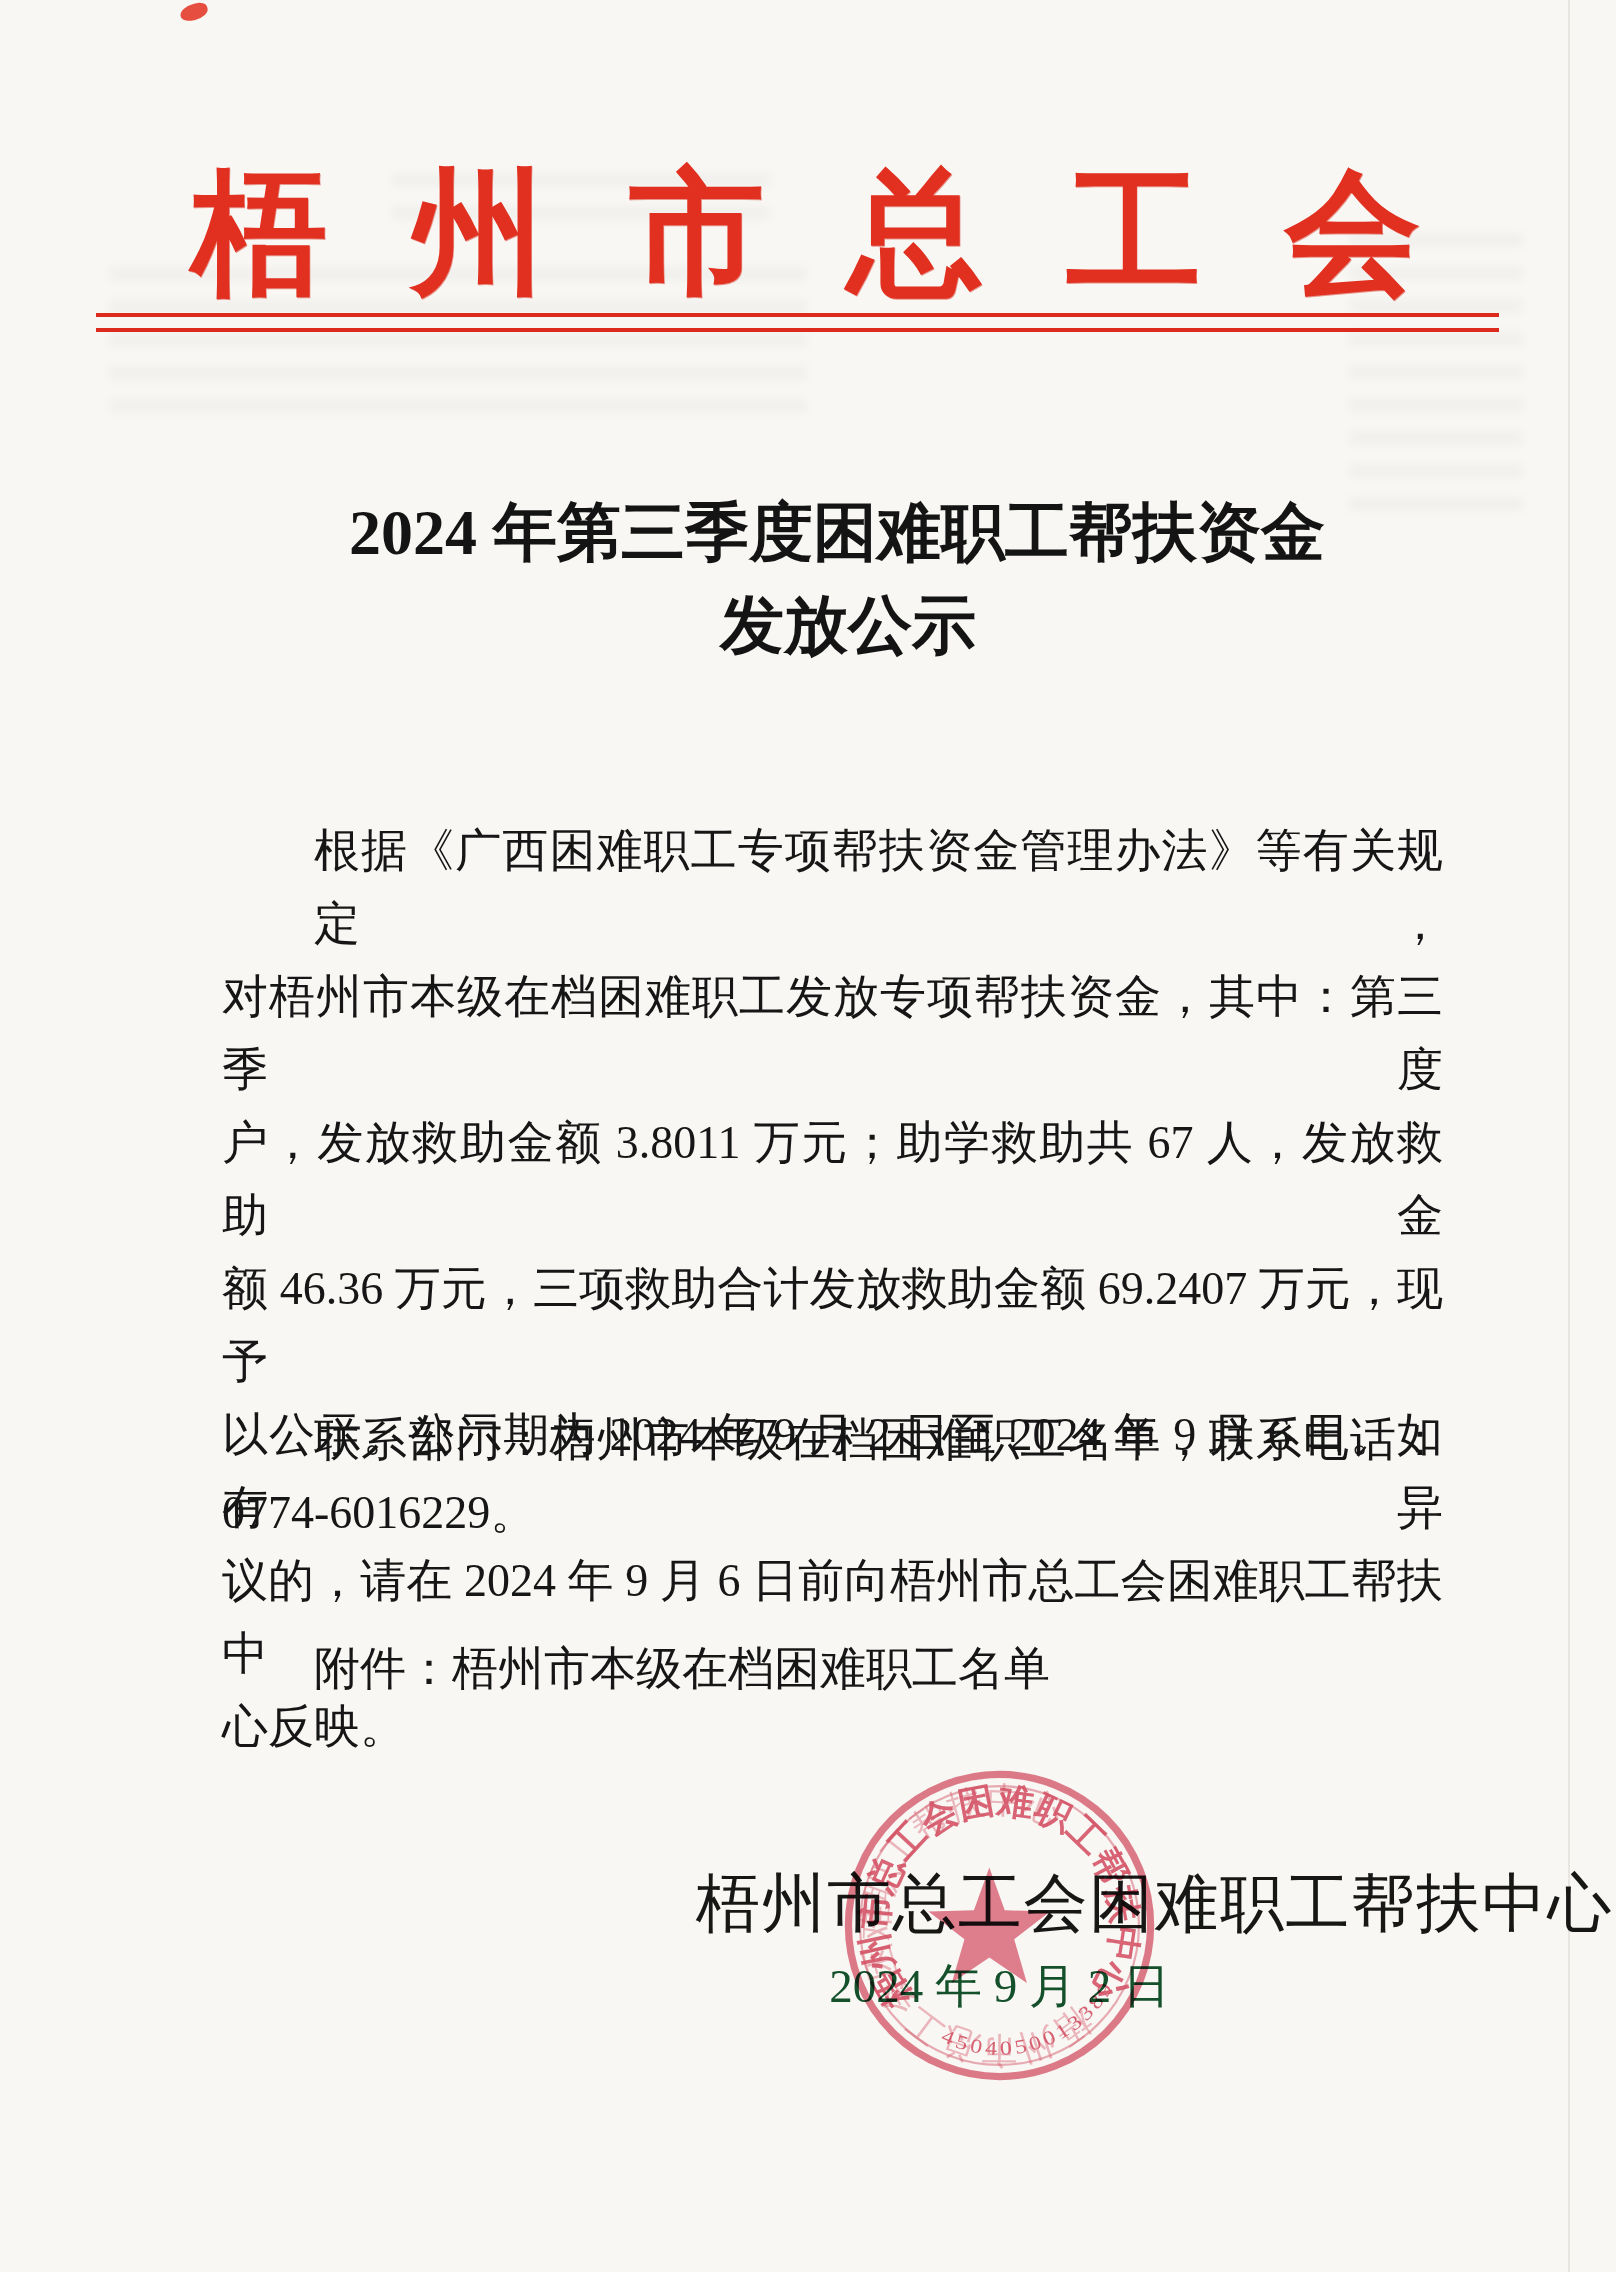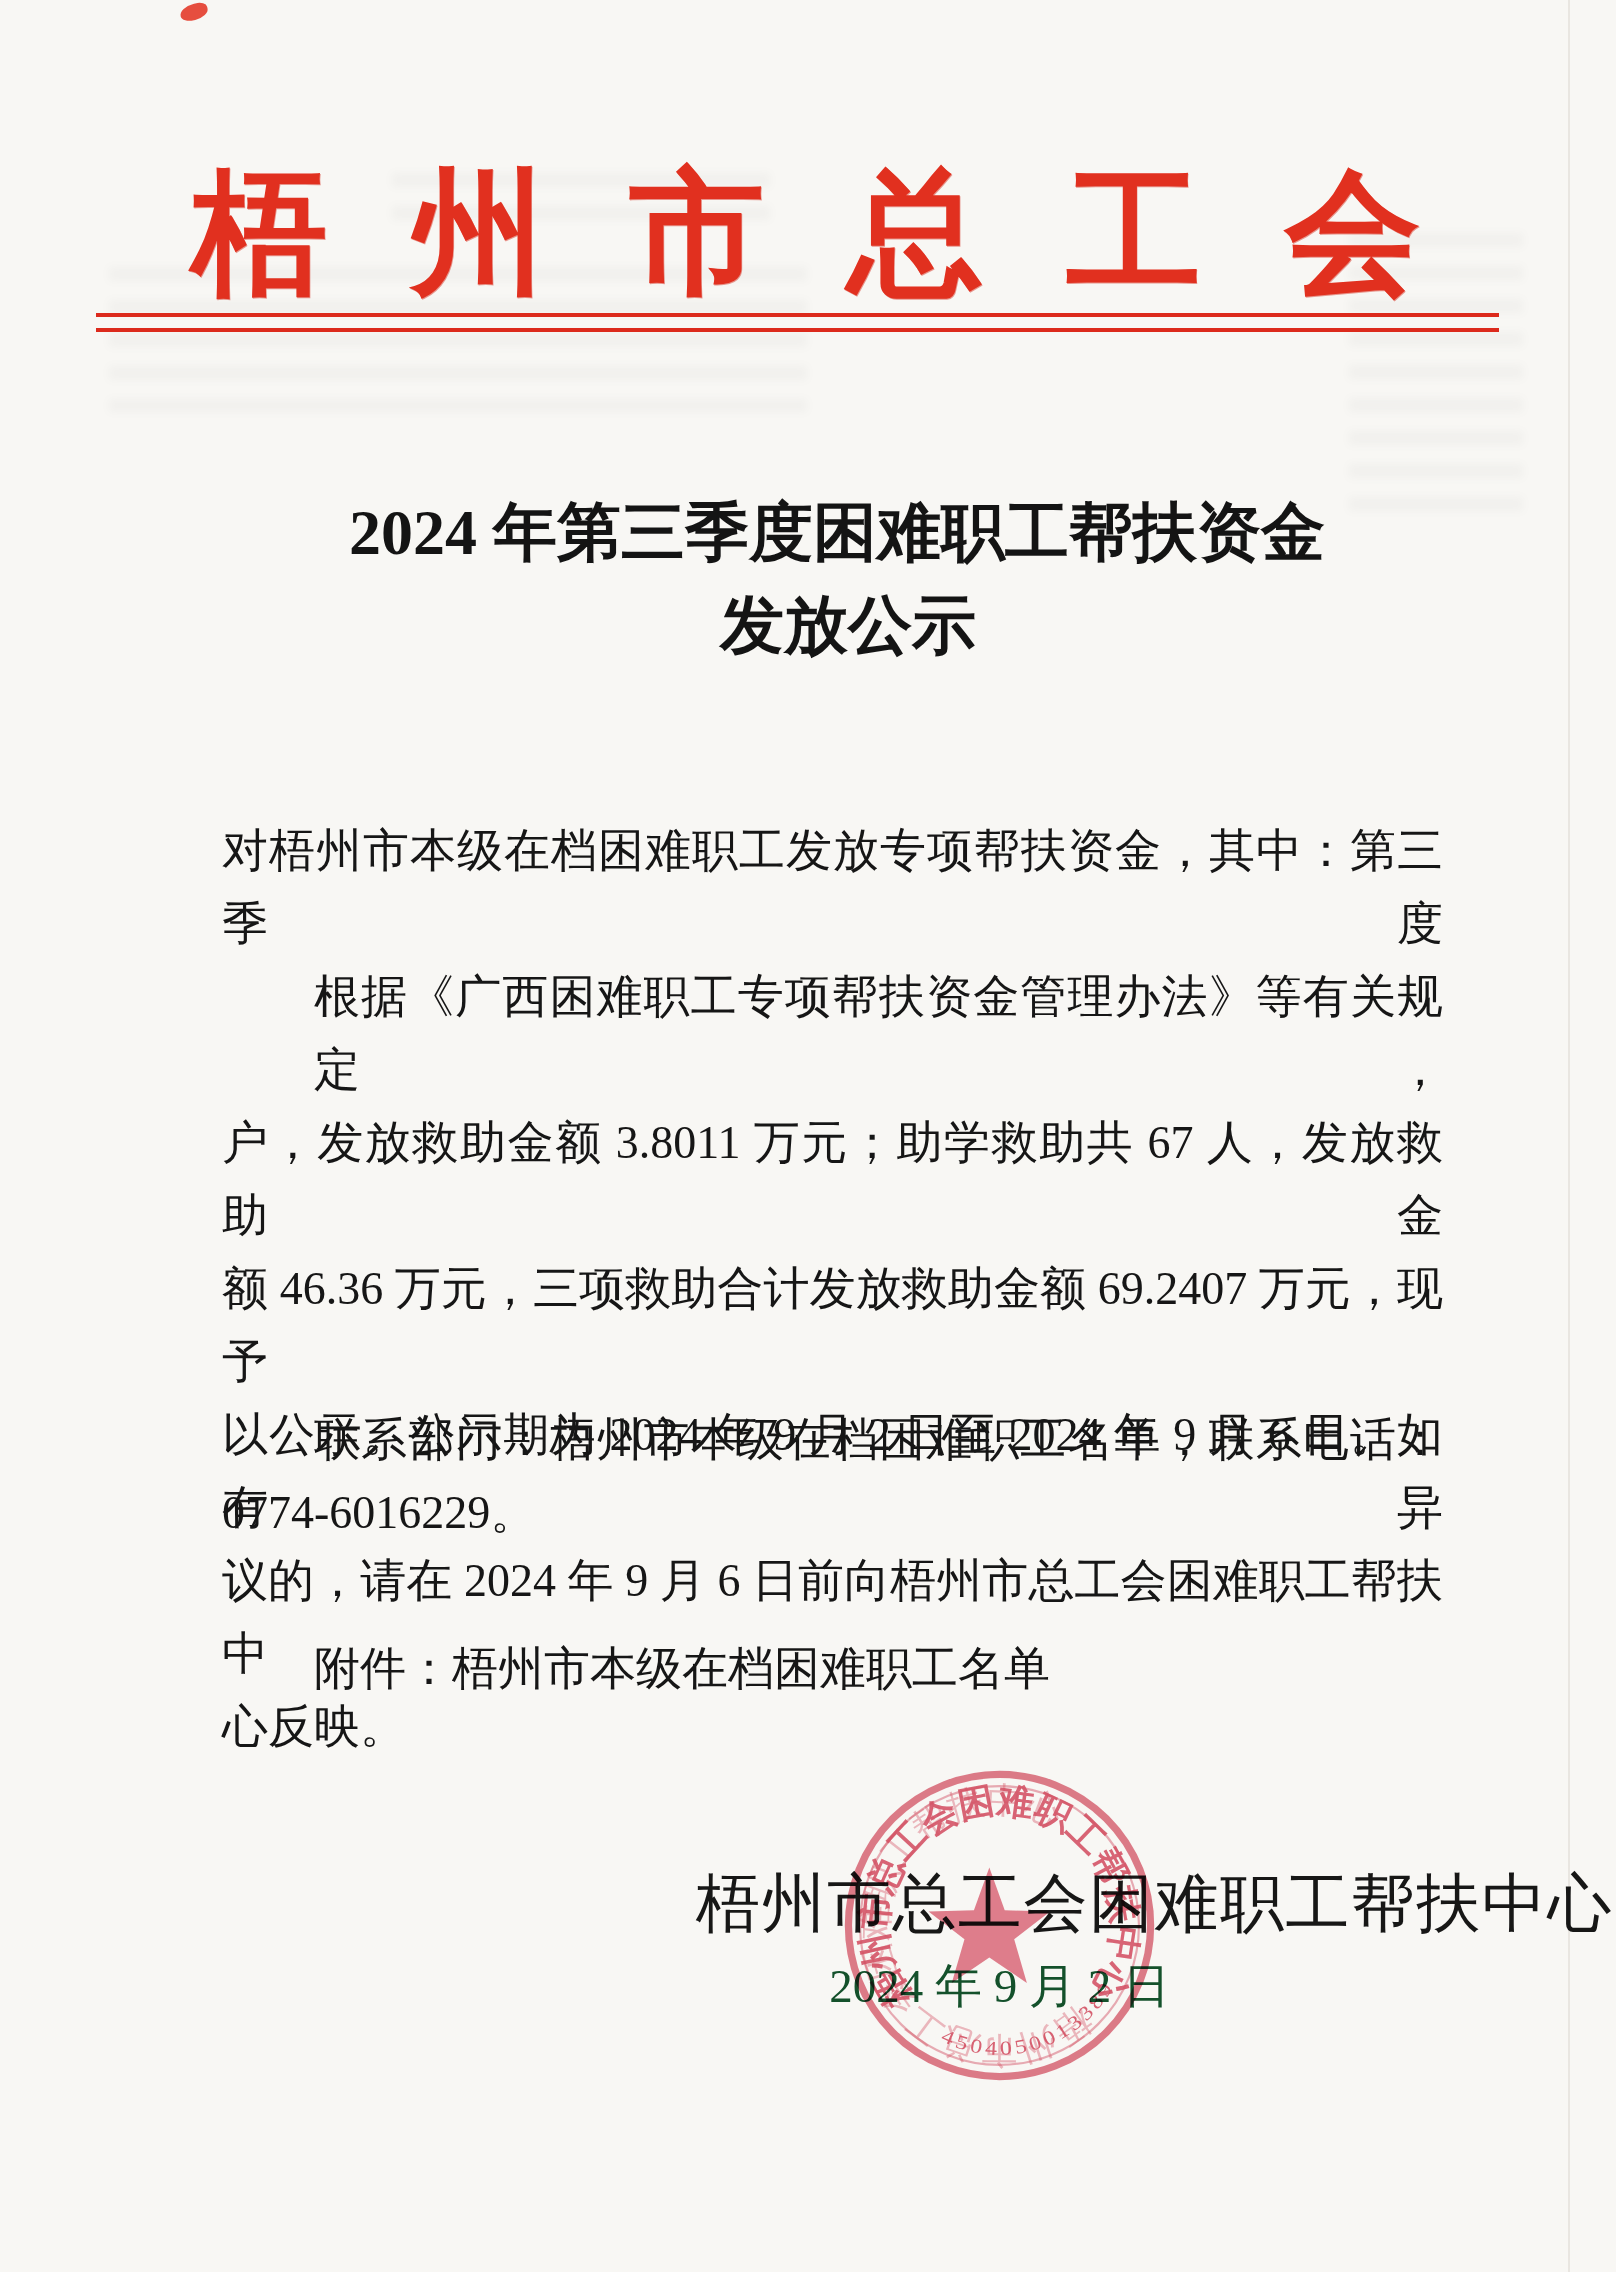--- a/index.html
+++ b/index.html
@@ -68,22 +68,22 @@
     <span>工</span>
     <span>会</span>
   </div>
   <div class="rule r1"></div>
   <div class="rule r2"></div>
 
   <div class="doc-title t1">2024 年第三季度困难职工帮扶资金</div>
   <div class="doc-title t2">发放公示</div>
 
   <div class="body-block b1">
+    <div class="line indent">根据《广西困难职工专项帮扶资金管理办法》等有关规定，</div>
     <div class="line">对梧州市本级在档困难职工发放专项帮扶资金，其中：第三季度</div>
-    <div class="line indent">根据《广西困难职工专项帮扶资金管理办法》等有关规定，</div>
     <div class="line">户，发放救助金额 3.8011 万元；助学救助共 67 人，发放救助金</div>
     <div class="line">额 46.36 万元，三项救助合计发放救助金额 69.2407 万元，现予</div>
     <div class="line">以公示。公示期为 2024 年 9 月 2 日至 2024 年 9 月 6 日。如有异</div>
     <div class="line">议的，请在 2024 年 9 月 6 日前向梧州市总工会困难职工帮扶中</div>
     <div class="line short">心反映。</div>
   </div>
 
   <div class="body-block b2">
     <div class="line indent">联系部门：梧州市本级在档困难职工名单，联系电话：</div>
     <div class="line short">0774-6016229。</div>

